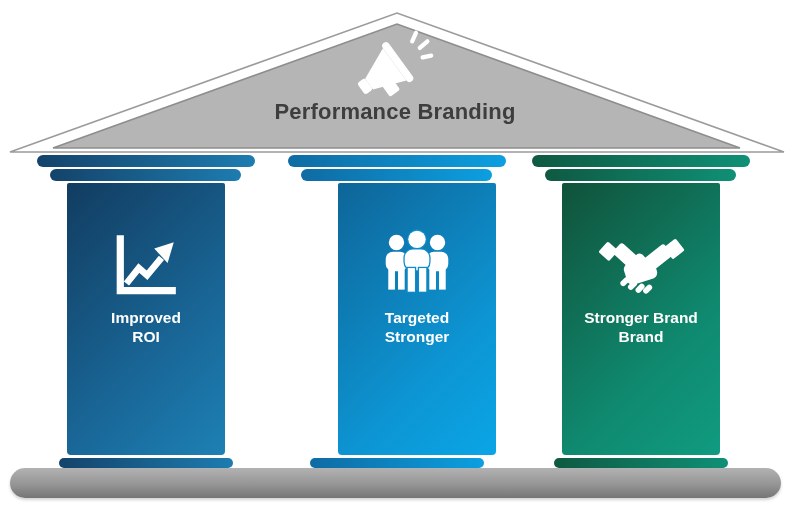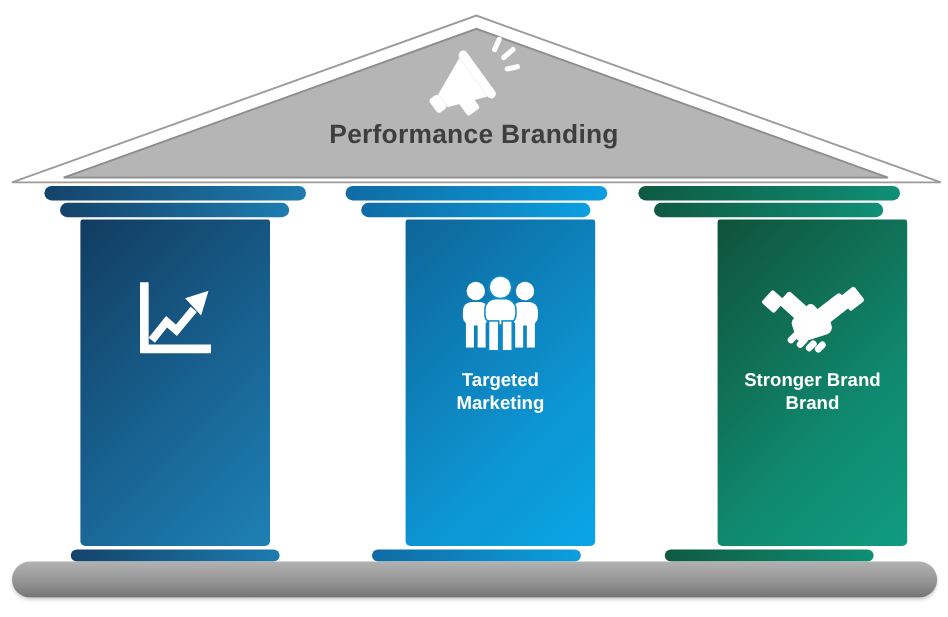--- a/index.html
+++ b/index.html
@@ -33,21 +33,21 @@
   }
   .pbase { position:absolute; left:22px; top:303px; width:174px; height:10px; border-radius:5px; }
 
   .p1 .cap, .p1 .pbase { background:linear-gradient(90deg,#14436a,#1d7cb0); }
   .p1 .pbody { background:linear-gradient(135deg,#123c60 0%,#19699a 65%,#1e80b4 100%); }
 
   .p2 .cap, .p2 .pbase { background:linear-gradient(90deg,#0f6ba3,#0c9fe0); }
   .p2 .pbody { background:linear-gradient(135deg,#0e6598 0%,#0d94d2 65%,#0aa5e6 100%);margin-left:20px; }
 
   .p3 .cap, .p3 .pbase { background:linear-gradient(90deg,#0f5942,#0f9076); }
-  .p3 .pbody { background:linear-gradient(135deg,#10523a 0%,#0f8a70 65%,#109b80 100%);margin-left:36px; }
+  .p3 .pbody { background:linear-gradient(135deg,#10523a 0%,#0f8a70 65%,#109b80 100%); }
 
   .icon-box {
     margin-top:44px; height:76px; width:140px;
     display:flex; align-items:center; justify-content:center;
   }
   .plabel {
     margin-top:6px; color:#ffffff; font-weight:bold; font-size:15.5px;
     line-height:1.22; text-align:center;
   }
 
@@ -89,20 +89,24 @@
     <div class="cap bar1"></div>
     <div class="cap bar2"></div>
     <div class="pbody">
       <div class="icon-box">
         <svg width="72" height="72" viewBox="0 0 70 70">
           <path d="M10 6 V60 H64" fill="none" stroke="#ffffff" stroke-width="7"></path>
           <polyline points="16,53 28,38 36,45 50,28" fill="none" stroke="#ffffff" stroke-width="6.5"></polyline>
           <polygon points="43,19 62,13 56,33" fill="#ffffff"></polygon>
         </svg>
       </div>
+      <div class="plabel">
+        <div>Improved</div>
+        <div>ROI</div>
+      </div>
     </div>
     <div class="pbase"></div>
   </div>
 
   <div class="pillar p2">
     <div class="cap bar1"></div>
     <div class="cap bar2"></div>
     <div class="pbody">
       <div class="icon-box">
         <svg width="80" height="74" viewBox="0 0 78 72">
@@ -119,21 +123,21 @@
           <g fill="#ffffff" stroke="#0e8cc9" stroke-width="2.5" paint-order="stroke">
             <circle cx="39" cy="11" r="8.5"></circle>
             <rect x="27" y="21" width="24" height="20" rx="8"></rect>
             <rect x="30" y="39" width="7" height="23"></rect>
             <rect x="41" y="39" width="7" height="23"></rect>
           </g>
         </svg>
       </div>
       <div class="plabel">
         <div>Targeted</div>
-        <div>Marketing</div>
+        <div>Stronger</div>
       </div>
     </div>
     <div class="pbase"></div>
   </div>
 
   <div class="pillar p3">
     <div class="cap bar1"></div>
     <div class="cap bar2"></div>
     <div class="pbody">
       <div class="icon-box">

